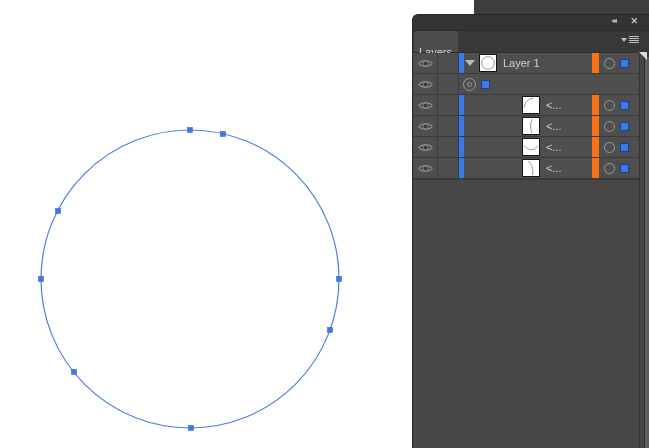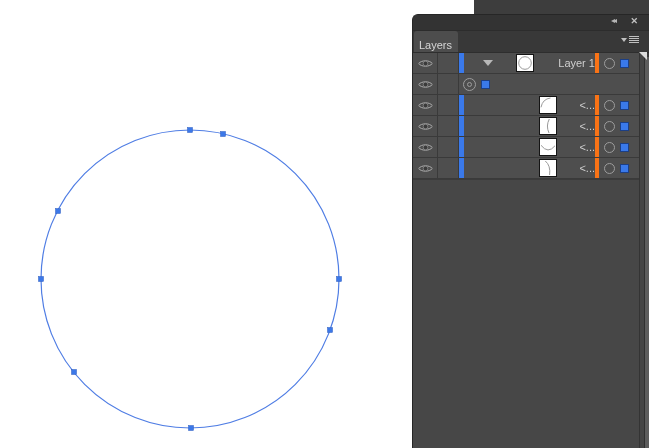--- a/index.html
+++ b/index.html
@@ -16,32 +16,32 @@
   .panel{position:absolute;left:412px;top:14px;width:237px;height:434px;z-index:3;
          background:#3b3b3b;border-left:1px solid #262626;border-top:1px solid #262626;
          border-top-left-radius:6px;box-sizing:border-box;}
   .titlebar{position:relative;height:15px;background:#333333;border-top-left-radius:6px;
             border-bottom:1px solid #2c2c2c;}
   .collapse-btn{position:absolute;right:34px;top:1px;font-size:8px;color:#b5b5b5;letter-spacing:-2px;cursor:default;}
   .close-btn{position:absolute;right:11px;top:1px;font-size:9px;color:#c2c2c2;font-weight:bold;cursor:default;}
   .tabrow{position:relative;height:21px;background:#383838;border-bottom:1px solid #2e2e2e;}
   .tab{position:absolute;left:1px;top:0;height:21px;min-width:41px;background:#4d4d4d;
        border-top-left-radius:3px;border-top-right-radius:3px;color:#d6d6d6;font-size:11px;
-       line-height:21px;padding:4px 6px 0 5px;box-sizing:border-box;}
+       line-height:21px;padding:11px 6px 0 5px;box-sizing:border-box;}
   .panel-menu{position:absolute;right:10px;top:5px;display:flex;align-items:center;gap:2px;}
   .panel-menu .tri{width:0;height:0;border-left:3px solid transparent;border-right:3px solid transparent;border-top:4px solid #c0c0c0;}
   .panel-menu .bars{display:flex;flex-direction:column;gap:1px;}
   .panel-menu .bars i{display:block;width:10px;height:1px;background:#c0c0c0;}
 
   .list{position:absolute;left:0;top:38px;width:226px;}
   .row{display:flex;height:21px;background:#4e4e4e;border-bottom:1px solid #3a3a3a;box-sizing:border-box;}
   .cell{box-sizing:border-box;height:100%;}
   .cell.eye{width:25px;border-right:1px solid #3a3a3a;display:flex;align-items:center;justify-content:center;}
   .cell.lock{width:21px;border-right:1px solid #3a3a3a;}
-  .cell.main{flex:0 0 140px;border-right:4px solid #f97316;display:flex;align-items:center;position:relative;justify-content:space-between;}
+  .cell.main{flex:0 0 140px;border-right:7px solid #f97316;display:flex;align-items:center;position:relative;}
   .selbar{position:absolute;left:0;top:0;width:5px;height:100%;}
   .indent{display:block;height:1px;}
   .disclosure{width:0;height:0;border-left:5px solid transparent;border-right:5px solid transparent;
               border-top:6px solid #b8b8b8;margin-right:4px;}
   .thumb{width:18px;height:18px;background:#ffffff;border:1px solid #141414;box-sizing:border-box;
          display:flex;align-items:center;justify-content:center;}
   .thumb svg{display:block;}
   .label{margin-left:6px;font-size:11px;color:#cfcfcf;white-space:nowrap;}
   .cell.right{width:40px;display:flex;align-items:center;}
   .target{width:9px;height:9px;border:1px solid #9d9d9d;border-radius:50%;margin-left:5px;box-sizing:content-box;

